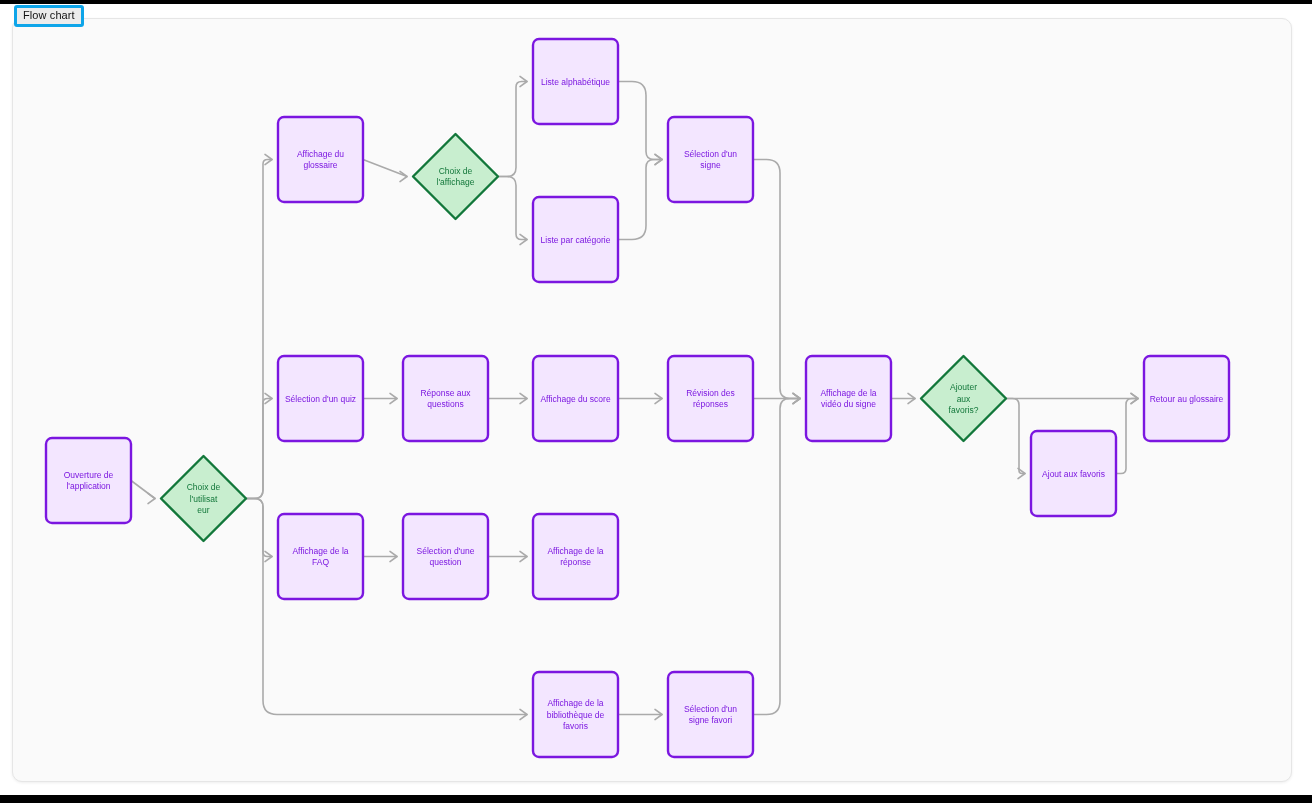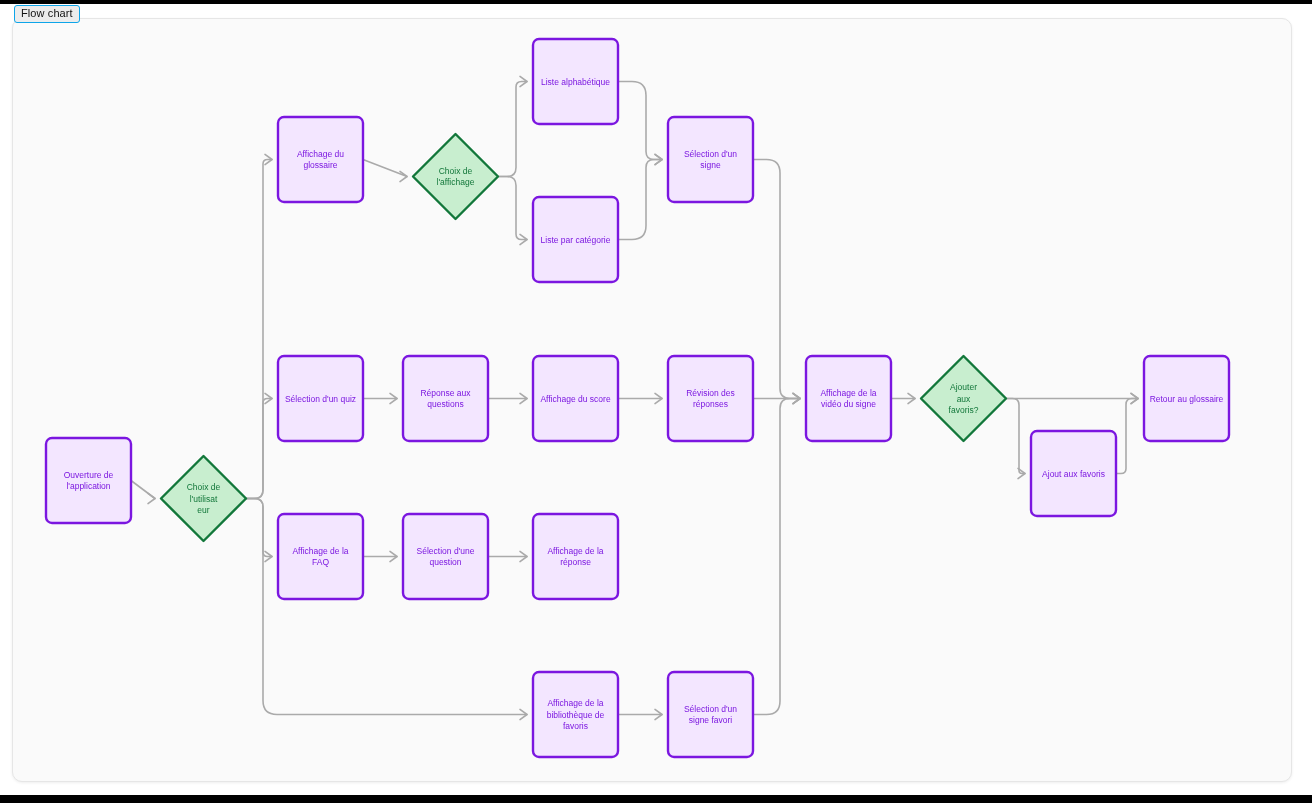--- a/index.html
+++ b/index.html
@@ -4,21 +4,21 @@
 <style>
   html,body{margin:0;padding:0;background:#ffffff;}
   body{
     width:1312px;height:803px;position:relative;overflow:hidden;
     font-family:"Liberation Sans","DejaVu Sans",sans-serif;
   }
   .topbar{position:absolute;left:0;top:0;width:1312px;height:4px;background:#000;}
   .bottombar{position:absolute;left:0;top:795px;width:1312px;height:8px;background:#000;}
   .title-badge{
     position:absolute;left:14px;top:5px;z-index:5;
-    background:#ececec;border:1px solid #0ea5e9;border-radius:3px;
+    background:#ececec;border:3px solid #0ea5e9;border-radius:3px;
     padding:1px 6px 2px 6px;font-size:11px;line-height:13px;color:#111;
     letter-spacing:.1px;white-space:nowrap;
   }
   .canvas{
     position:absolute;left:12px;top:18px;width:1278px;height:762px;
     background:#fafafa;border:1px solid #e6e6e6;border-radius:10px;
     box-shadow:0 1px 3px rgba(0,0,0,.07);overflow:hidden;
   }
   svg.flow{position:absolute;left:0;top:0;width:1278px;height:762px;display:block;}
   .edge{fill:none;stroke:#aaaaaa;stroke-width:1.6;stroke-linecap:round;stroke-linejoin:round;}

